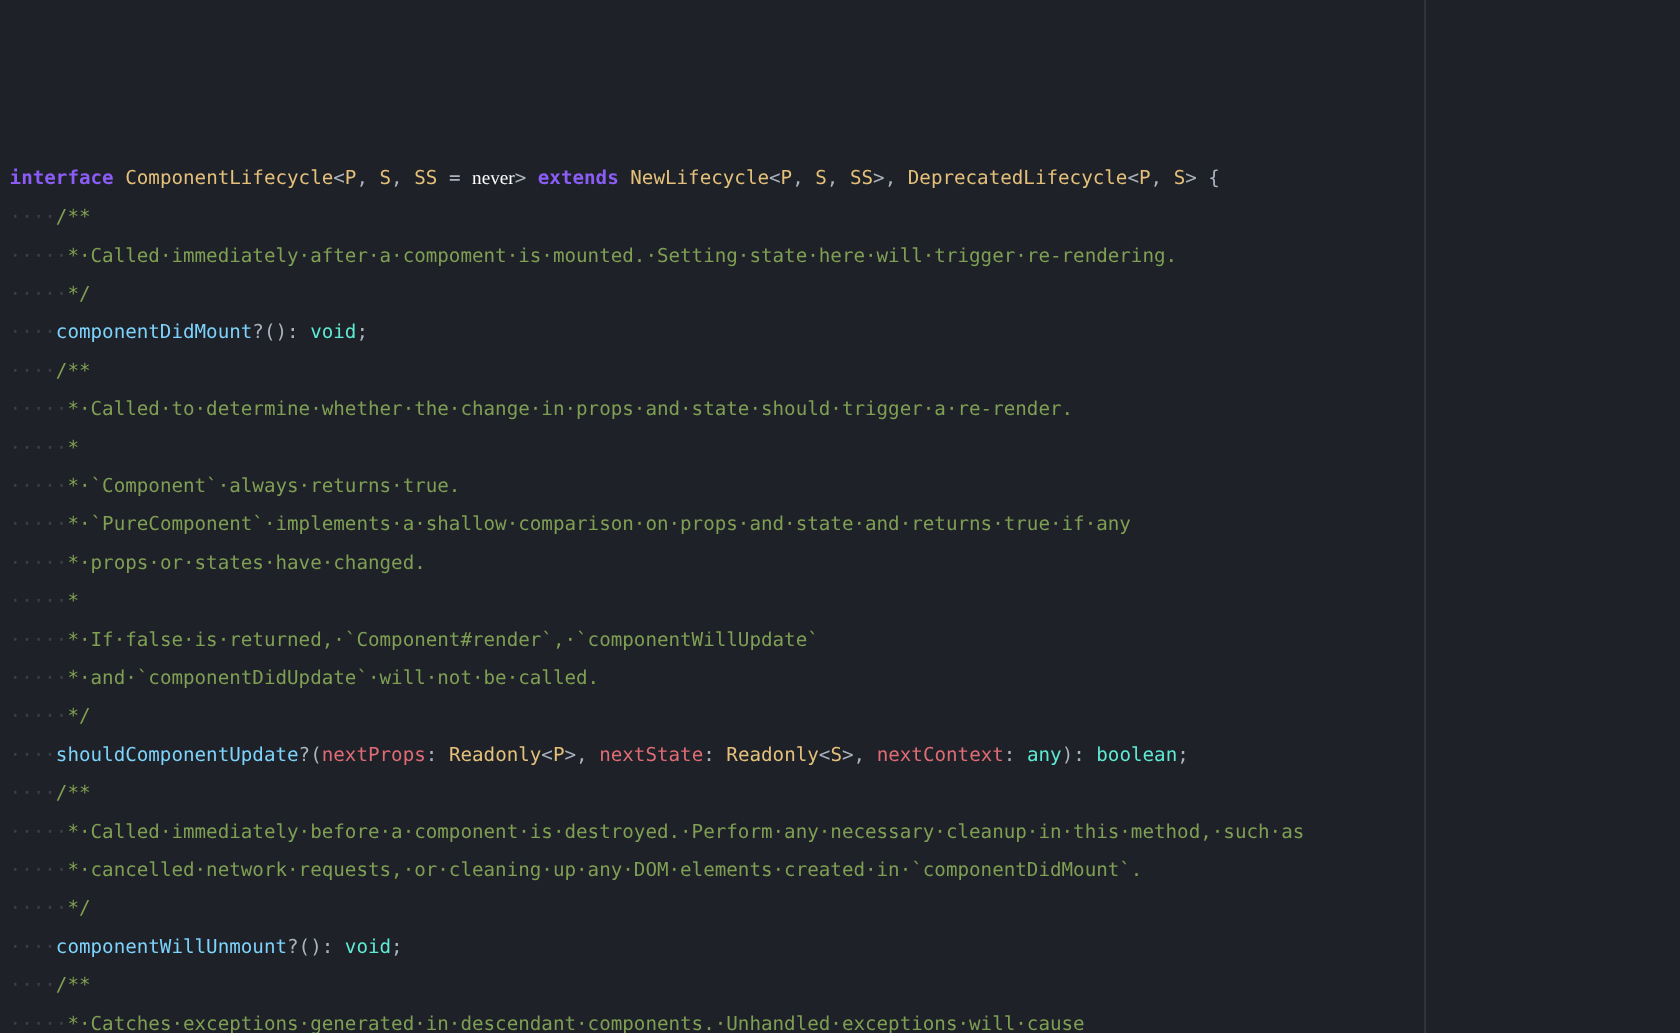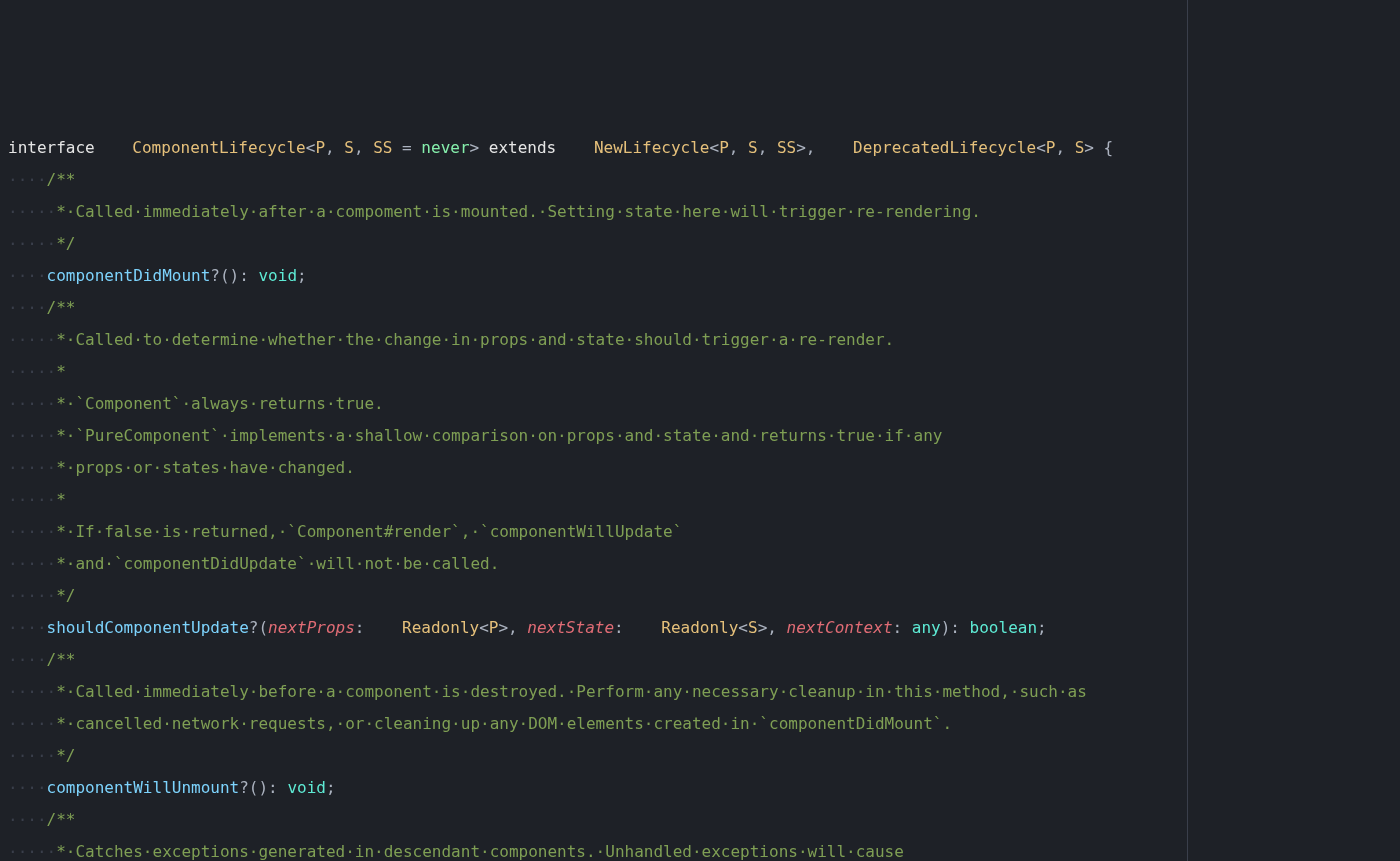--- a/index.html
+++ b/index.html
@@ -10,27 +10,27 @@
     line-height: 32px;
     white-space: pre;
     color: #abb2bf;
     padding: 4px 8px;
     width: 1400px;
     height: 861px;
     overflow: hidden;
     position: relative;
   }
   .line { display: block; }
-  .kw { color: #e5e5e5; }       
-  .typename { color: #e5c07b; margin-left: 28px; } 
+  .kw { color: #8b5cf6; font-weight: bold; }       
+  .typename { color: #e5c07b; } 
   .typeparam { color: #e5c07b; }
-  .typekw { color: #86efac; }   
+  .typekw { color: #ffffff; font-family: Liberation Serif, serif; }   
   .punct { color: #abb2bf; }    
   .method { color: #7dd3fc; }   
-  .param { color: #e06c75; font-style: italic; }    
+  .param { color: #e06c75; }    
   .comment { color: #7f9f54; }  
   .ws { color: #3a3f4b; }       
   .typevoid { color: #5eead4; } 
   .ruler {
     position: absolute;
     top: 0;
     bottom: 0;
     left: 1187px;
     width: 1px;
     background: #3a3f4b;

